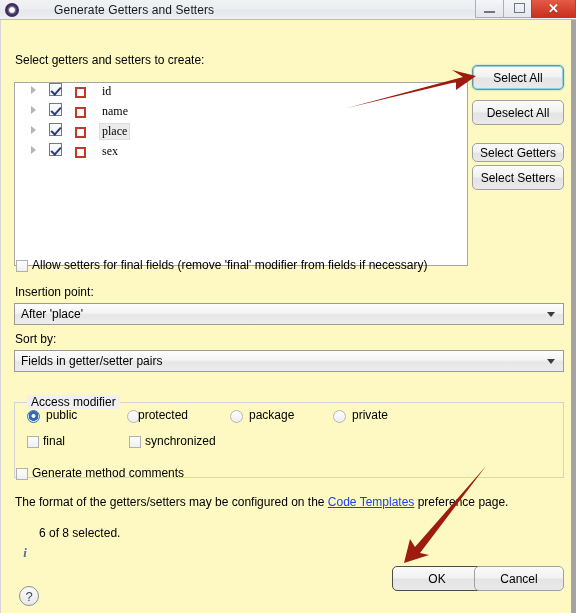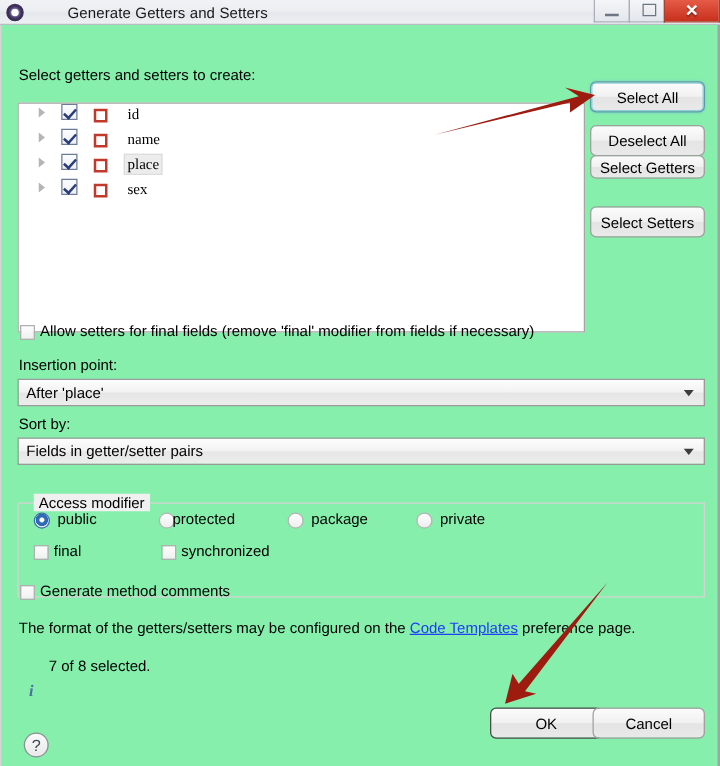--- a/index.html
+++ b/index.html
@@ -69,23 +69,23 @@
   .wb.close .x {
     position: absolute; left: 50%; bottom: 3px; transform: translateX(-50%);
     color: #fff; font-size: 13px; font-weight: bold; line-height: 11px;
     text-shadow: 0 1px 1px rgba(0,0,0,.35);
   }
 
   
   .dialog {
     position: absolute;
     left: 0; top: 20px; width: 576px; height: 593px;
-    background: #86efac;
+    background: #fef9c3;
     border-left: 1px solid #d6d6d6;
-    border-right: 2px solid #a3a3a3;
+    border-right: 5px solid #a3a3a3;
   }
 
   .lbl {
     position: absolute;
     font-size: 12px; color: #000; white-space: nowrap;
   }
 
   
   .tree {
     position: absolute;
@@ -286,21 +286,21 @@
     <div class="tree-row">
       <span class="twisty"></span>
       <span class="cbx checked"></span>
       <span class="fieldicon"></span>
       <span class="tname">sex</span>
     </div>
   </div>
 
   <div class="btn focused" style="left:471px; top:45px; width:92px; height:25px;">Select All</div>
   <div class="btn" style="left:471px; top:80px; width:92px; height:25px;">Deselect All</div>
-  <div class="btn" style="left:471px; top:104px; width:92px; height:19px;">Select Getters</div>
+  <div class="btn" style="left:471px; top:123px; width:92px; height:19px;">Select Getters</div>
   <div class="btn" style="left:471px; top:145px; width:92px; height:25px;">Select Setters</div>
 
   <div class="chk" style="left:15px; top:240px;"></div>
   <div class="lbl" style="left:31px; top:238px;">Allow setters for final fields (remove 'final' modifier from fields if necessary)</div>
 
   <div class="lbl" style="left:14px; top:265px;">Insertion point:</div>
   <div class="combo" style="left:13px; top:283px; width:550px;">
     <span class="cval">After 'place'</span>
     <span class="arrow"></span>
   </div>
@@ -334,21 +334,21 @@
   <div class="lbl" style="left:144px; top:414px;">synchronized</div>
 
   <div class="chk" style="left:15px; top:448px;"></div>
   <div class="lbl" style="left:31px; top:446px;">Generate method comments</div>
 
   <div class="lbl" style="left:14px; top:475px;">
     <span>The format of the getters/setters may be configured on the </span><span class="link">Code Templates</span><span> preference page.</span>
   </div>
 
   <div class="infoicon">i</div>
-  <div class="lbl" style="left:38px; top:506px;">7 of 8 selected.</div>
+  <div class="lbl" style="left:38px; top:506px;">6 of 8 selected.</div>
 
   <div class="help">?</div>
 
   <div class="btn default" style="left:373px; top:546px; width:90px; height:25px;">OK</div>
   <div class="btn" style="left:473px; top:546px; width:90px; height:25px;">Cancel</div>
 </div>
 
 <svg class="arrow-svg" viewBox="0 0 576 613" xmlns="http://www.w3.org/2000/svg">
 
   <g>

